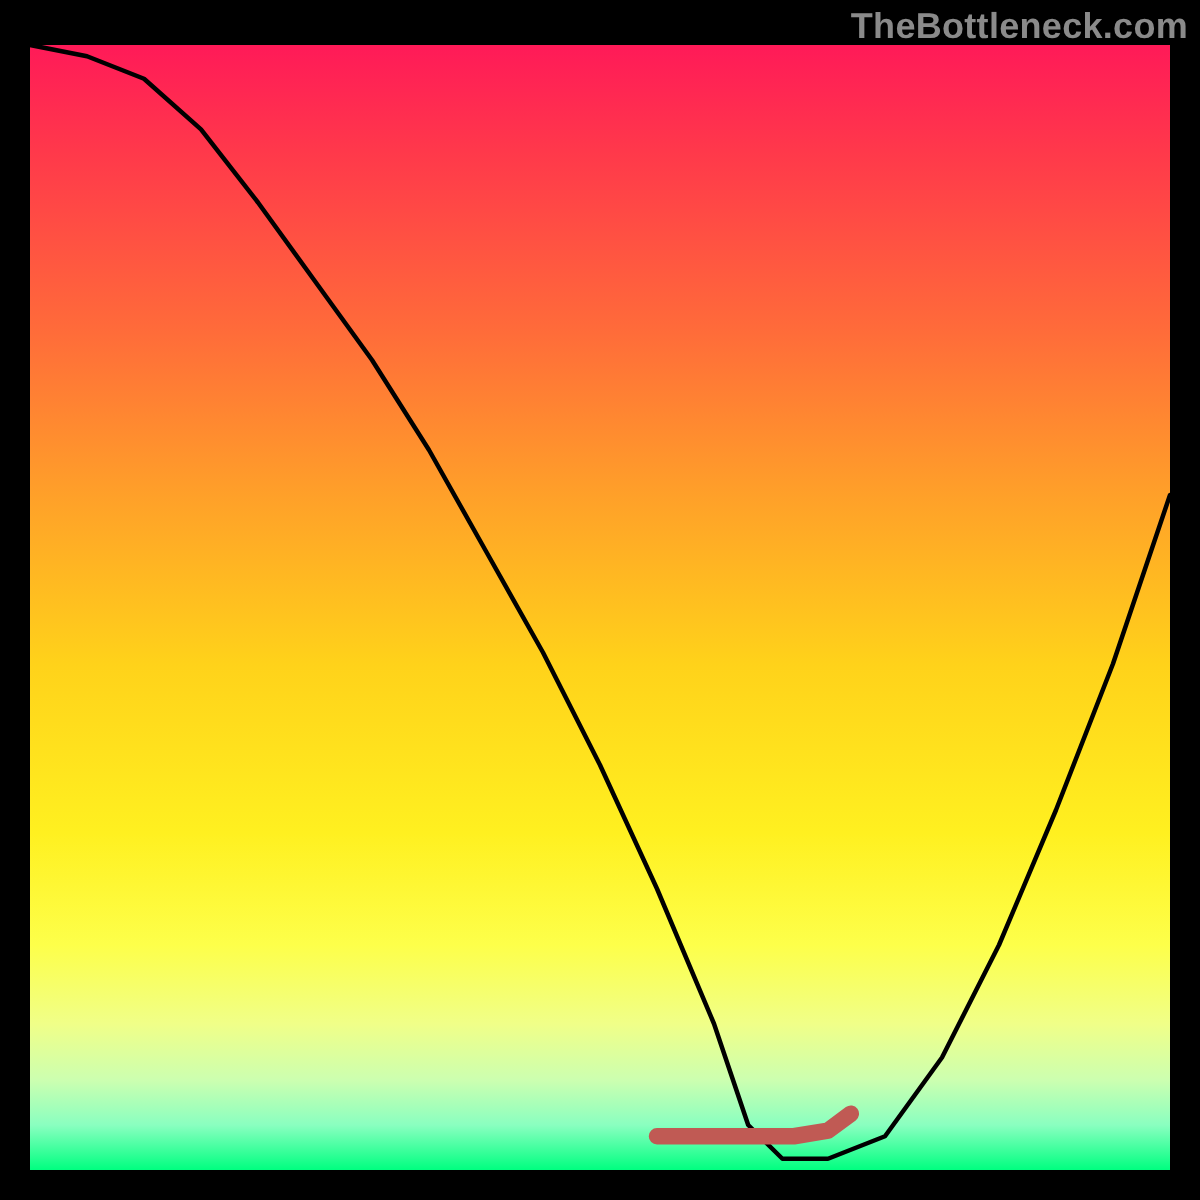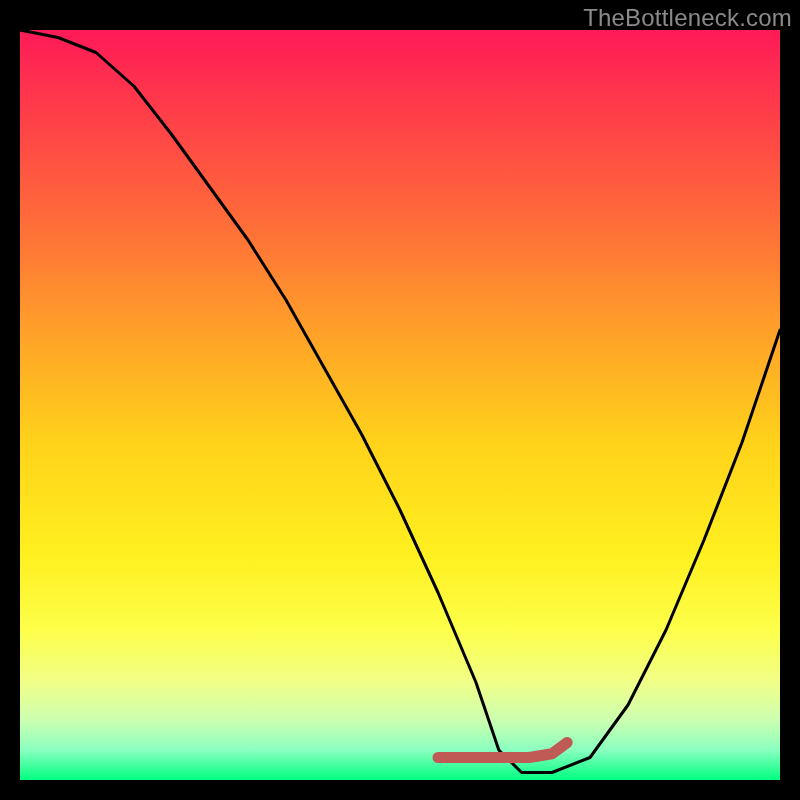--- a/index.html
+++ b/index.html
@@ -10,21 +10,21 @@
     position: relative;
     font-family: Arial, Helvetica, sans-serif;
     overflow: hidden;
   }
   .watermark {
     position: absolute;
     top: 4px;
     right: 8px;
     color: #8a8a8a;
     font-size: 24px;
-    font-weight: 400;
+    font-weight: 700;
     letter-spacing: 0.2px;
     z-index: 10;
   }
   .plot-area {
     position: absolute;
     left: 20px;
     top: 30px;
     width: 760px;
     height: 750px;
     background: linear-gradient(to bottom,

